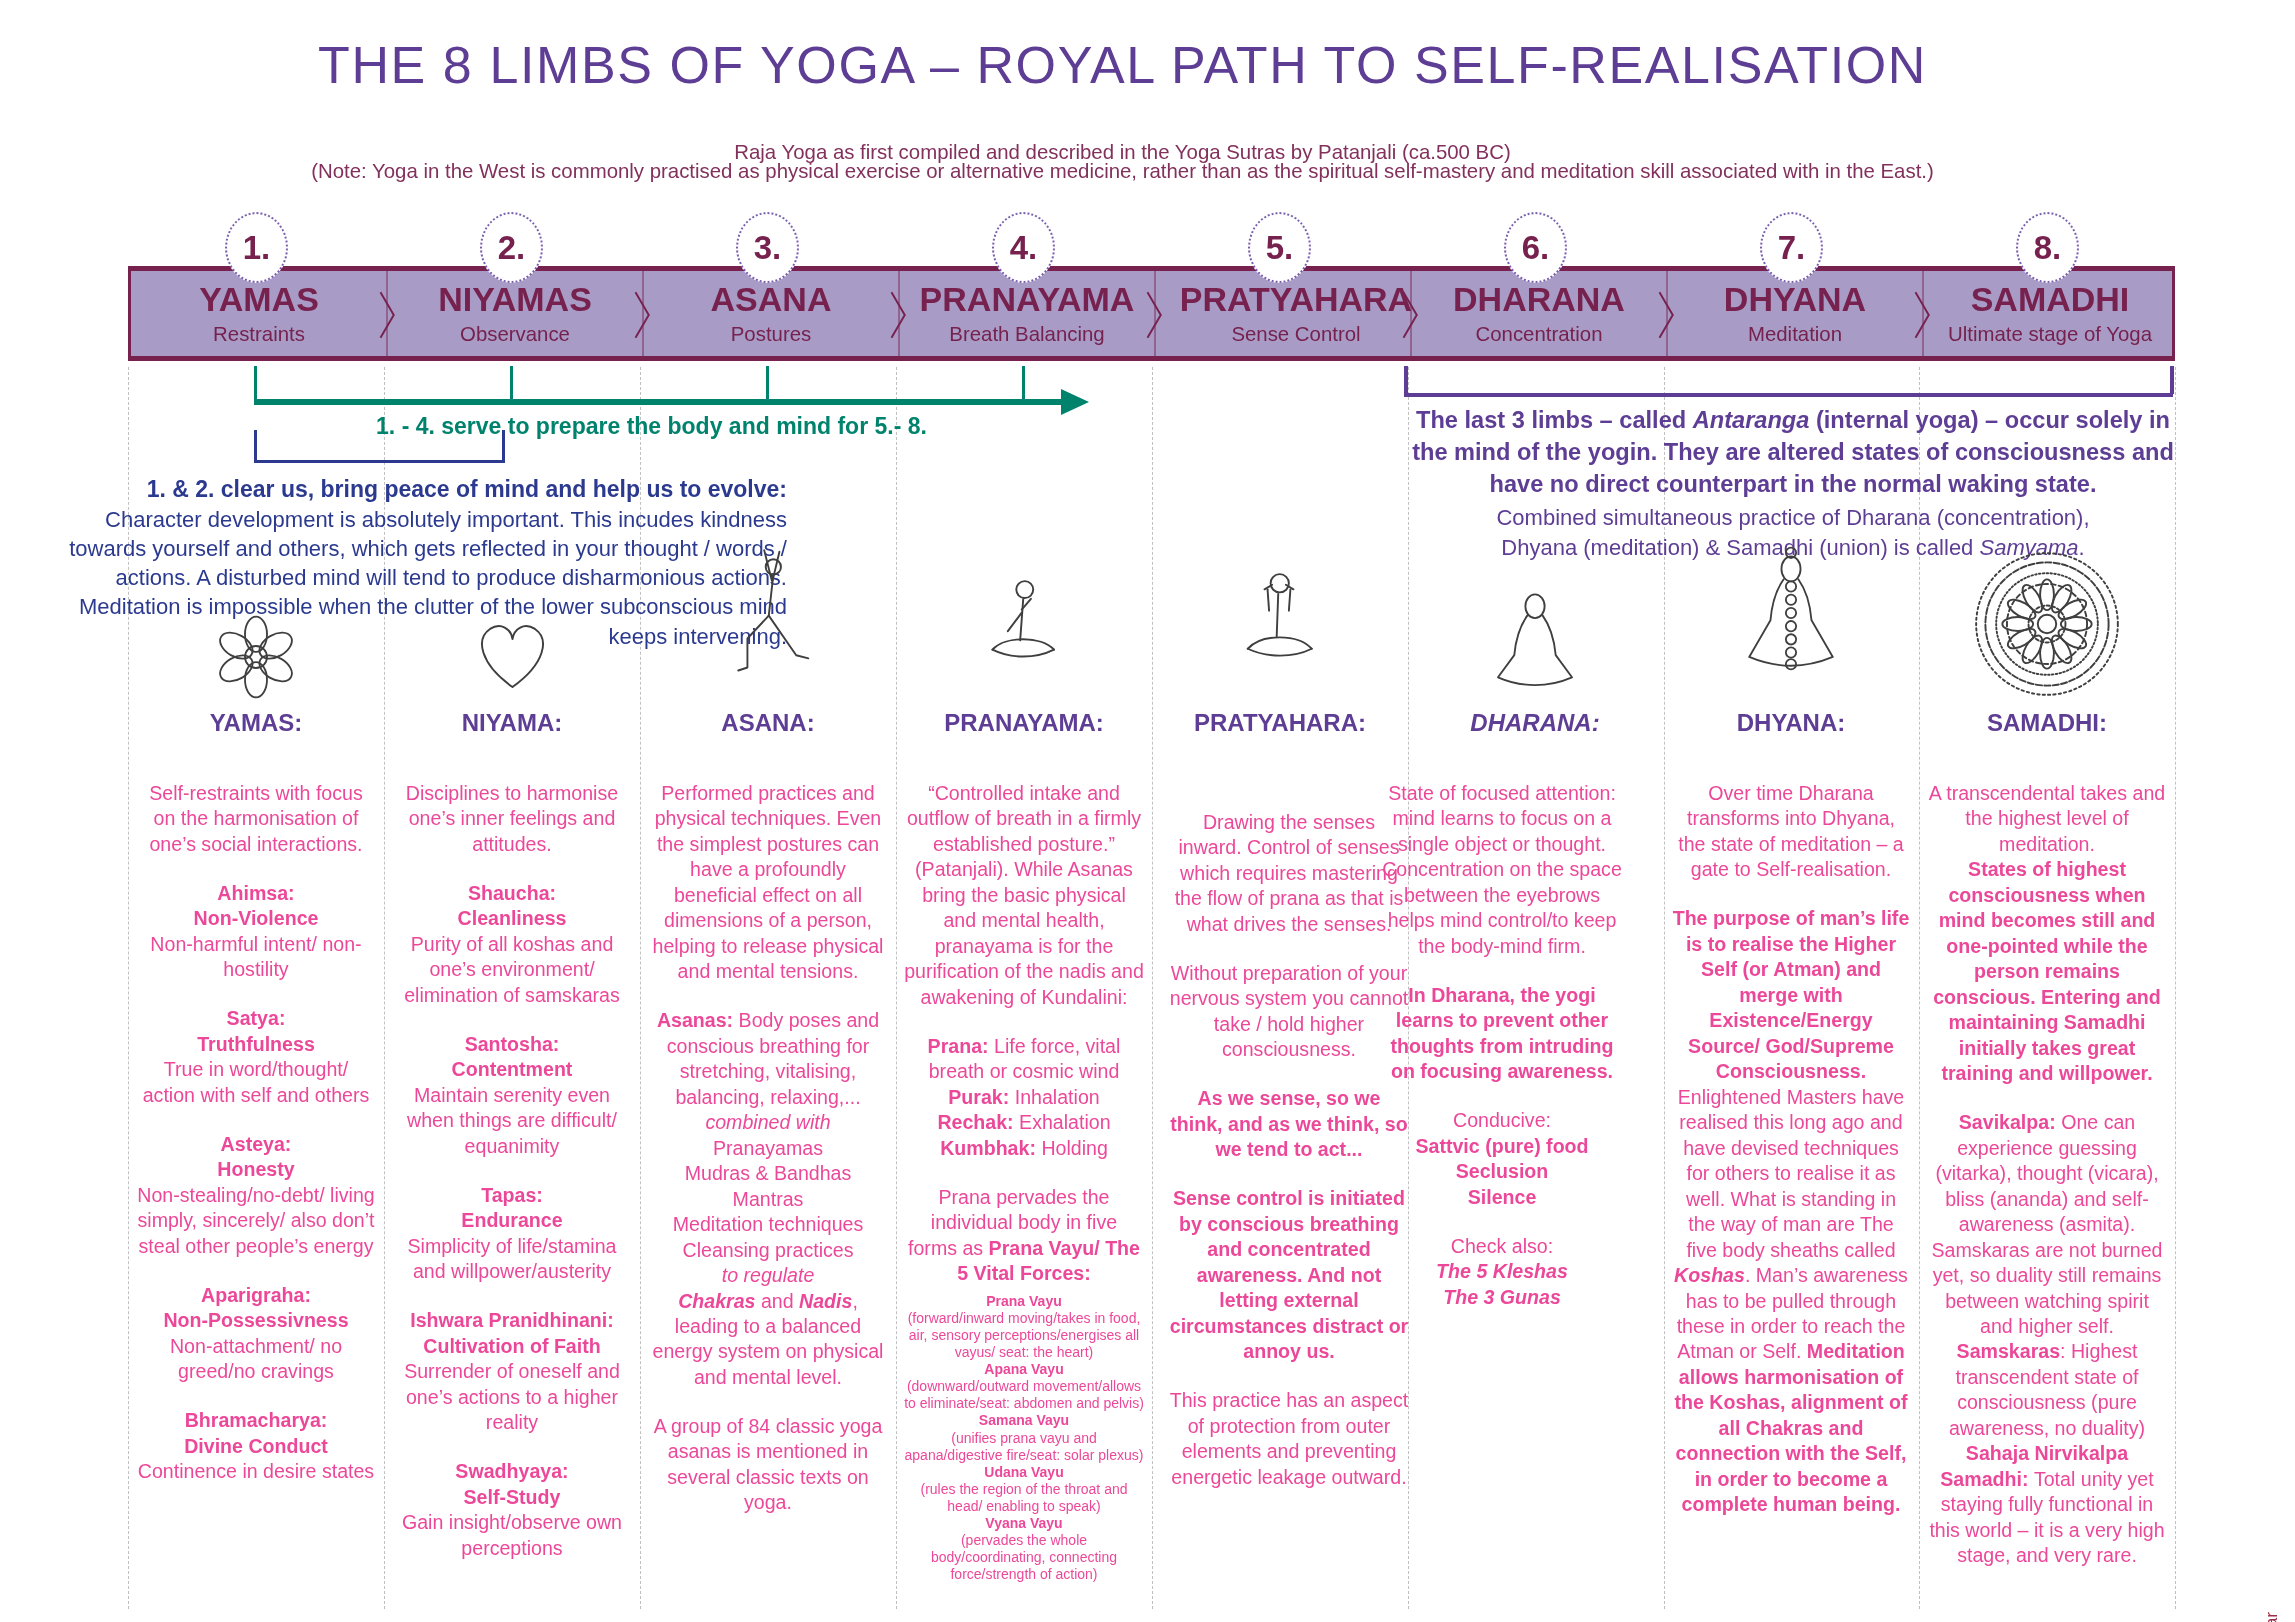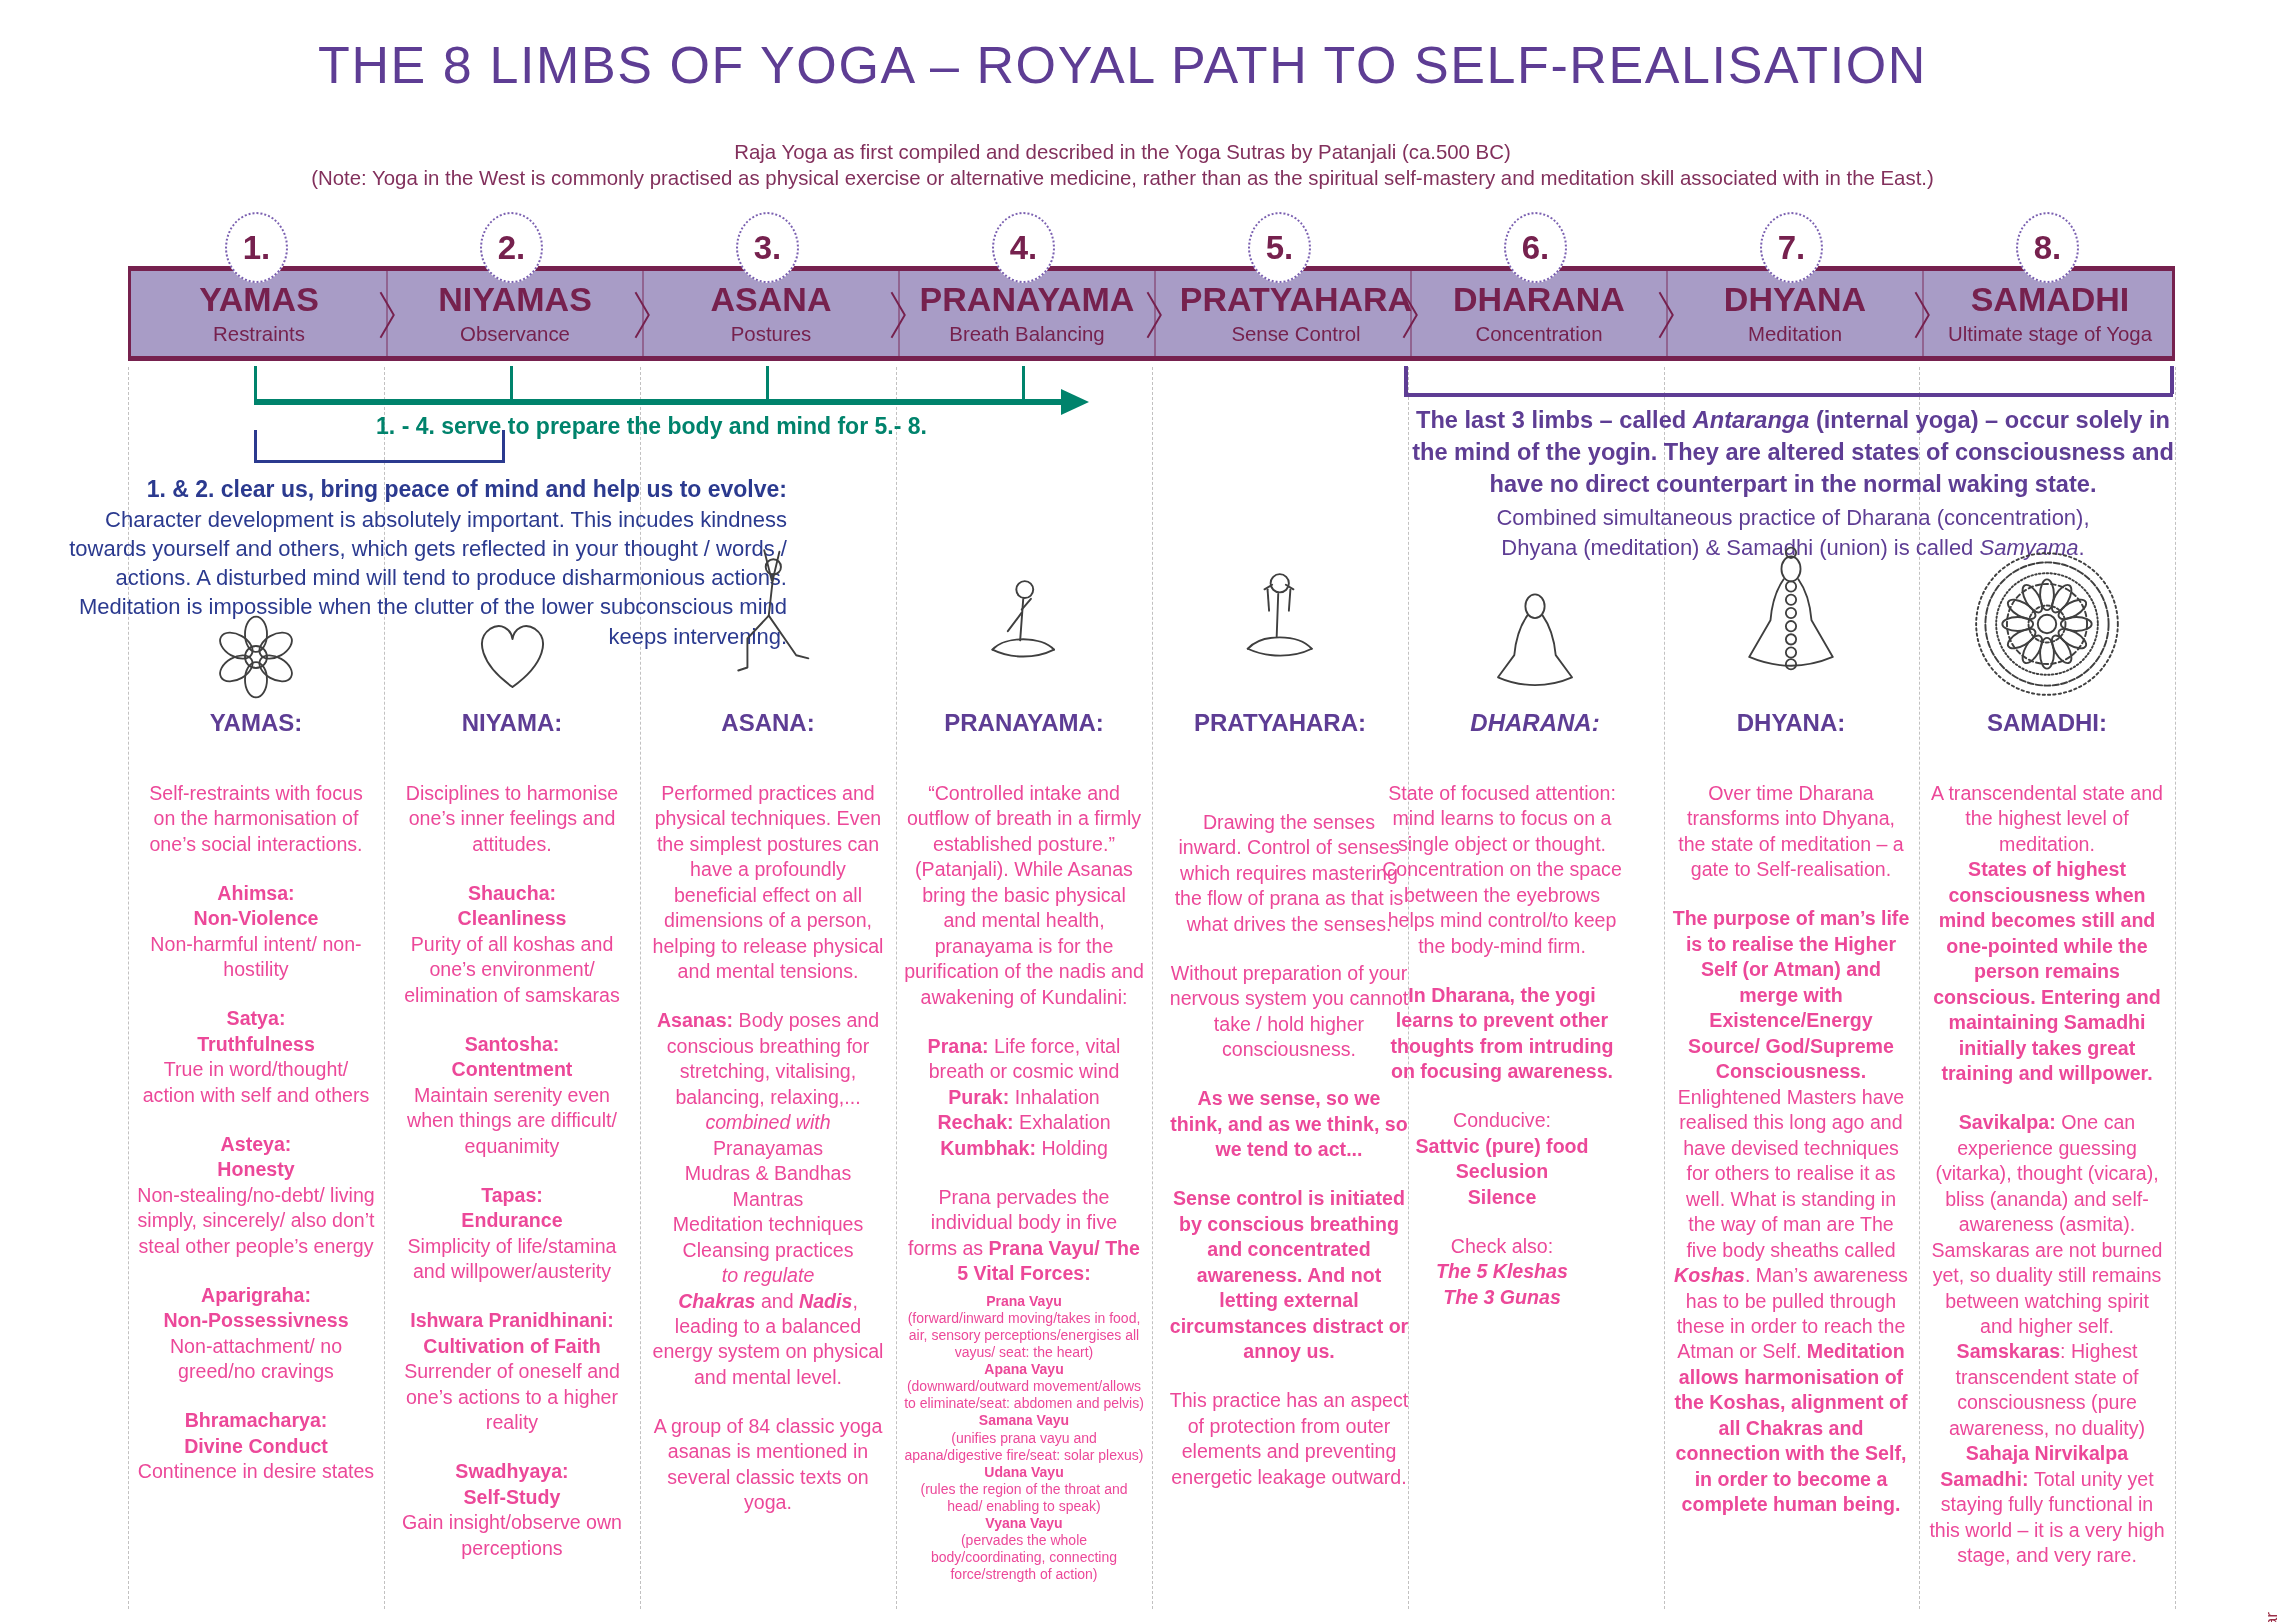--- a/index.html
+++ b/index.html
@@ -2,21 +2,21 @@
 <html style="font-size:12.6px"><head>
 <meta charset="utf-8">
 <style>
   html,body{margin:0;padding:0;background:#fff;font-family:"Liberation Sans",sans-serif;}
   .page{position:relative;width:2295px;height:1623px;background:#fff;overflow:hidden;}
 
   .title{position:absolute;top:35px;left:0;width:2245px;text-align:center;margin:0;
          font-size:52px;font-weight:400;letter-spacing:1.6px;color:#5e3d94;}
   .sub{position:absolute;left:0;width:2245px;text-align:center;color:#82305c;font-size:20.4px;}
   #sub1{top:141px}
-  #sub2{top:167px}
+  #sub2{top:160px}
 
   .circle{position:absolute;top:212px;width:63px;height:71px;border:2.4px dotted #7a5fb0;border-radius:50%;
           background:#fff;display:flex;align-items:center;justify-content:center;
           font-weight:bold;font-size:33px;color:#76214e;box-sizing:border-box;z-index:3;}
 
   .band{position:absolute;left:128px;top:266px;width:2047px;height:95px;background:#a89cc6;
         border-top:5.5px solid #76214e;border-bottom:5.5px solid #76214e;
         border-left:3.1px solid #76214e;border-right:3.1px solid #76214e;box-sizing:border-box;z-index:2;}
   .cell{position:absolute;top:0;height:100%;text-align:center;padding-top:9.4px;box-sizing:border-box;}
   .cell .nm{font-size:34px;font-weight:bold;color:#76214e;}
@@ -322,21 +322,21 @@
           <ellipse cx="100" cy="62" rx="9" ry="20" transform="rotate(240 100 100)"></ellipse>
           <ellipse cx="100" cy="62" rx="9" ry="20" transform="rotate(270 100 100)"></ellipse>
           <ellipse cx="100" cy="62" rx="9" ry="20" transform="rotate(300 100 100)"></ellipse>
           <ellipse cx="100" cy="62" rx="9" ry="20" transform="rotate(330 100 100)"></ellipse>
           <circle cx="100" cy="100" r="24" stroke-dasharray="4 3"></circle>
           <circle cx="100" cy="100" r="12"></circle>
         </svg>
       </div>
       <div class="collabel" style="left: 1927px;">SAMADHI:</div>
       <div class="colbody" style="left: 1927px;">
-        <div class="block tight"><span>A transcendental state and the highest level of meditation.</span></div>
+        <div class="block tight"><span>A transcendental takes and the highest level of meditation.</span></div>
         <div class="block bold"><span>States of highest consciousness when mind becomes still and one-pointed while the person remains conscious. Entering and maintaining Samadhi initially takes great training and willpower.</span></div>
         <div class="block tight"><span class="b">Savikalpa: </span><span>One can experience guessing (vitarka), thought (vicara), bliss (ananda) and self-awareness (asmita). Samskaras are not burned yet, so duality still remains between watching spirit and higher self.</span></div>
         <div class="block tight"><span class="b">Samskaras</span><span>: Highest transcendent state of consciousness (pure awareness, no duality)</span></div>
         <div class="block tight"><span class="b">Sahaja Nirvikalpa Samadhi: </span><span>Total unity yet staying fully functional in this world – it is a very high stage, and very rare.</span></div>
       </div>
     </div>
 
   <div class="vtext">
     <span class="credit">Diagram by Marina Wolny-Kumar</span>
   </div>

